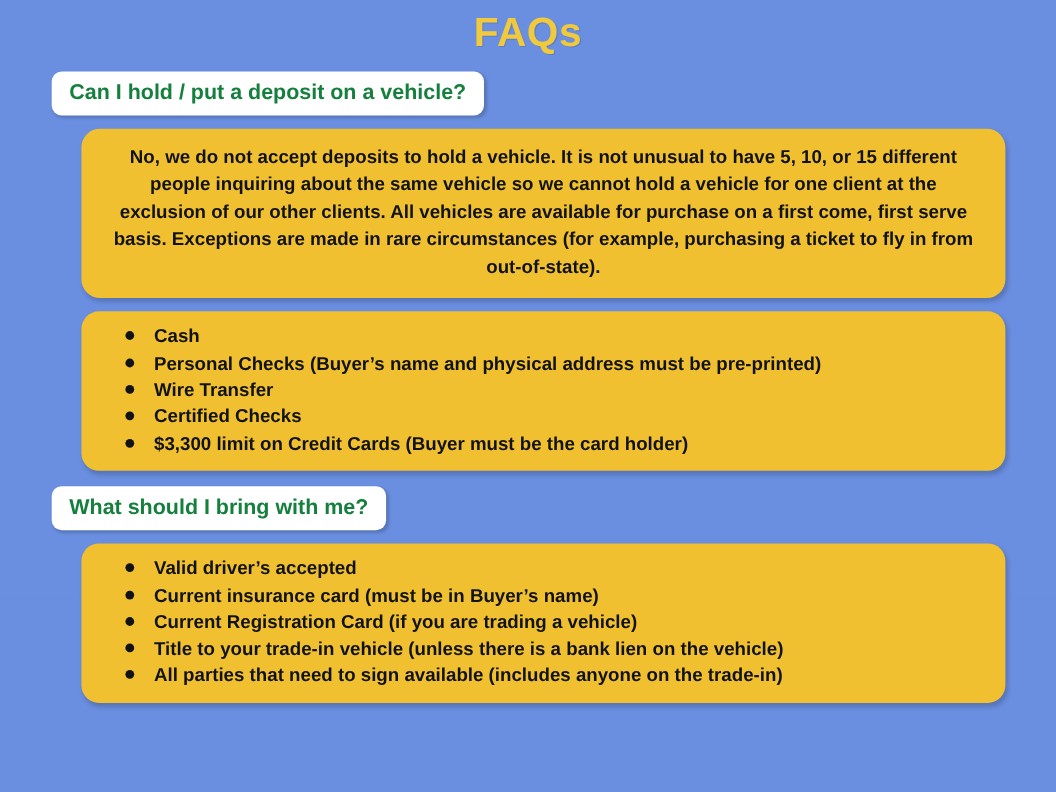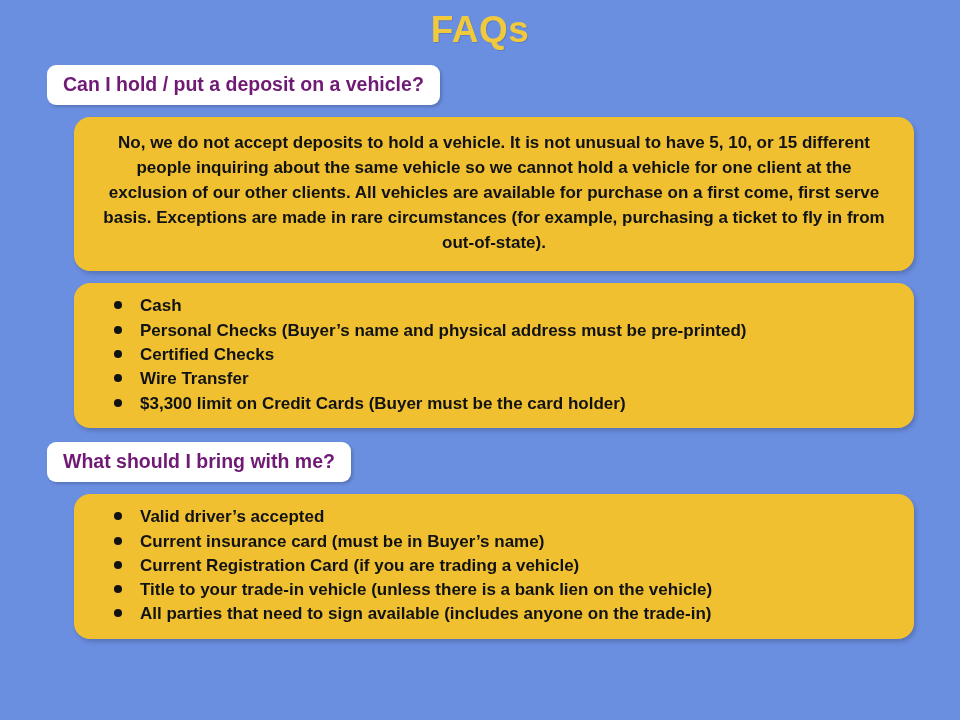--- a/index.html
+++ b/index.html
@@ -25,21 +25,21 @@
     color: #f0c93c;
     font-size: 37px;
     font-weight: bold;
     padding-top: 9px;
     letter-spacing: 0.5px;
     text-shadow: 1px 1px 0 rgba(0,0,0,0.12);
   }
   .question {
     display: inline-block;
     background: #ffffff;
-    color: #701a75;
+    color: #15803d;
     font-size: 19.5px;
     font-weight: bold;
     border-radius: 9px;
     padding: 9px 16px 10px 16px;
     box-shadow: 2px 2px 3px rgba(0,0,0,0.18);
     line-height: 1.1;
   }
   .q-wrap {
     padding-left: 47px;
   }
@@ -54,20 +54,21 @@
     box-shadow: 2px 3px 4px rgba(0,0,0,0.18);
     margin: 12px 46px 0 74px;
     padding: 14px 22px 15px 22px;
     box-sizing: border-box;
   }
   .answer.para {
     text-align: center;
     font-size: 17px;
     font-weight: bold;
     line-height: 1.47;
+    border-radius: 17px;
   }
   .answer.list {
     padding: 11px 22px 12px 22px;
   }
   .answer.list ul {
     margin: 0;
     padding: 0;
     list-style: none;
   }
   .answer.list li {
@@ -110,25 +111,25 @@
       <li>
         <span class="bullet"></span>
         <span class="li-text">Cash</span>
       </li>
       <li>
         <span class="bullet"></span>
         <span class="li-text">Personal Checks (Buyer’s name and physical address must be pre-printed)</span>
       </li>
       <li>
         <span class="bullet"></span>
-        <span class="li-text">Certified Checks</span>
+        <span class="li-text">Wire Transfer</span>
       </li>
       <li>
         <span class="bullet"></span>
-        <span class="li-text">Wire Transfer</span>
+        <span class="li-text">Certified Checks</span>
       </li>
       <li>
         <span class="bullet"></span>
         <span class="li-text">$3,300 limit on Credit Cards (Buyer must be the card holder)</span>
       </li>
     </ul>
   </div>
 
   <div class="q-wrap q3">
     <div class="question">What should I bring with me?</div>

